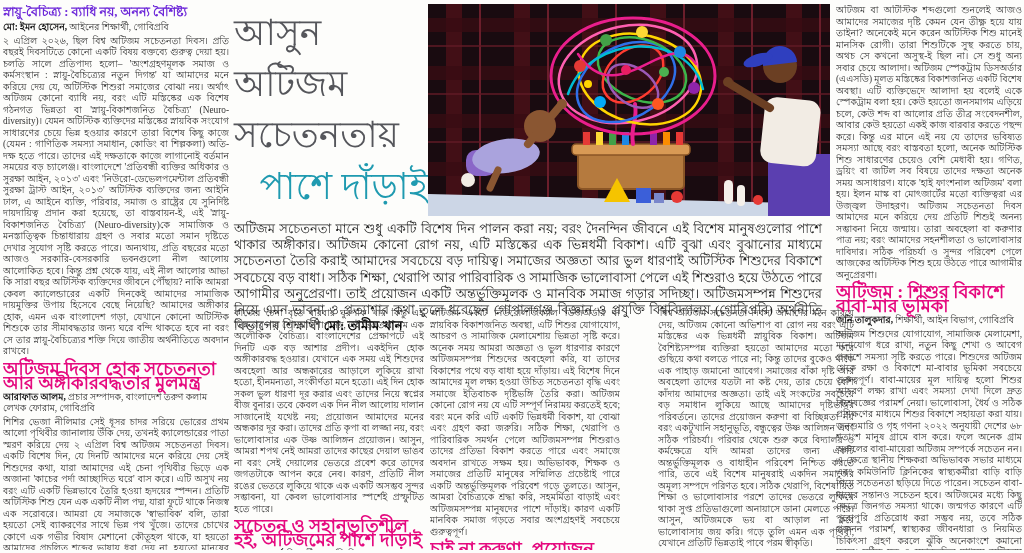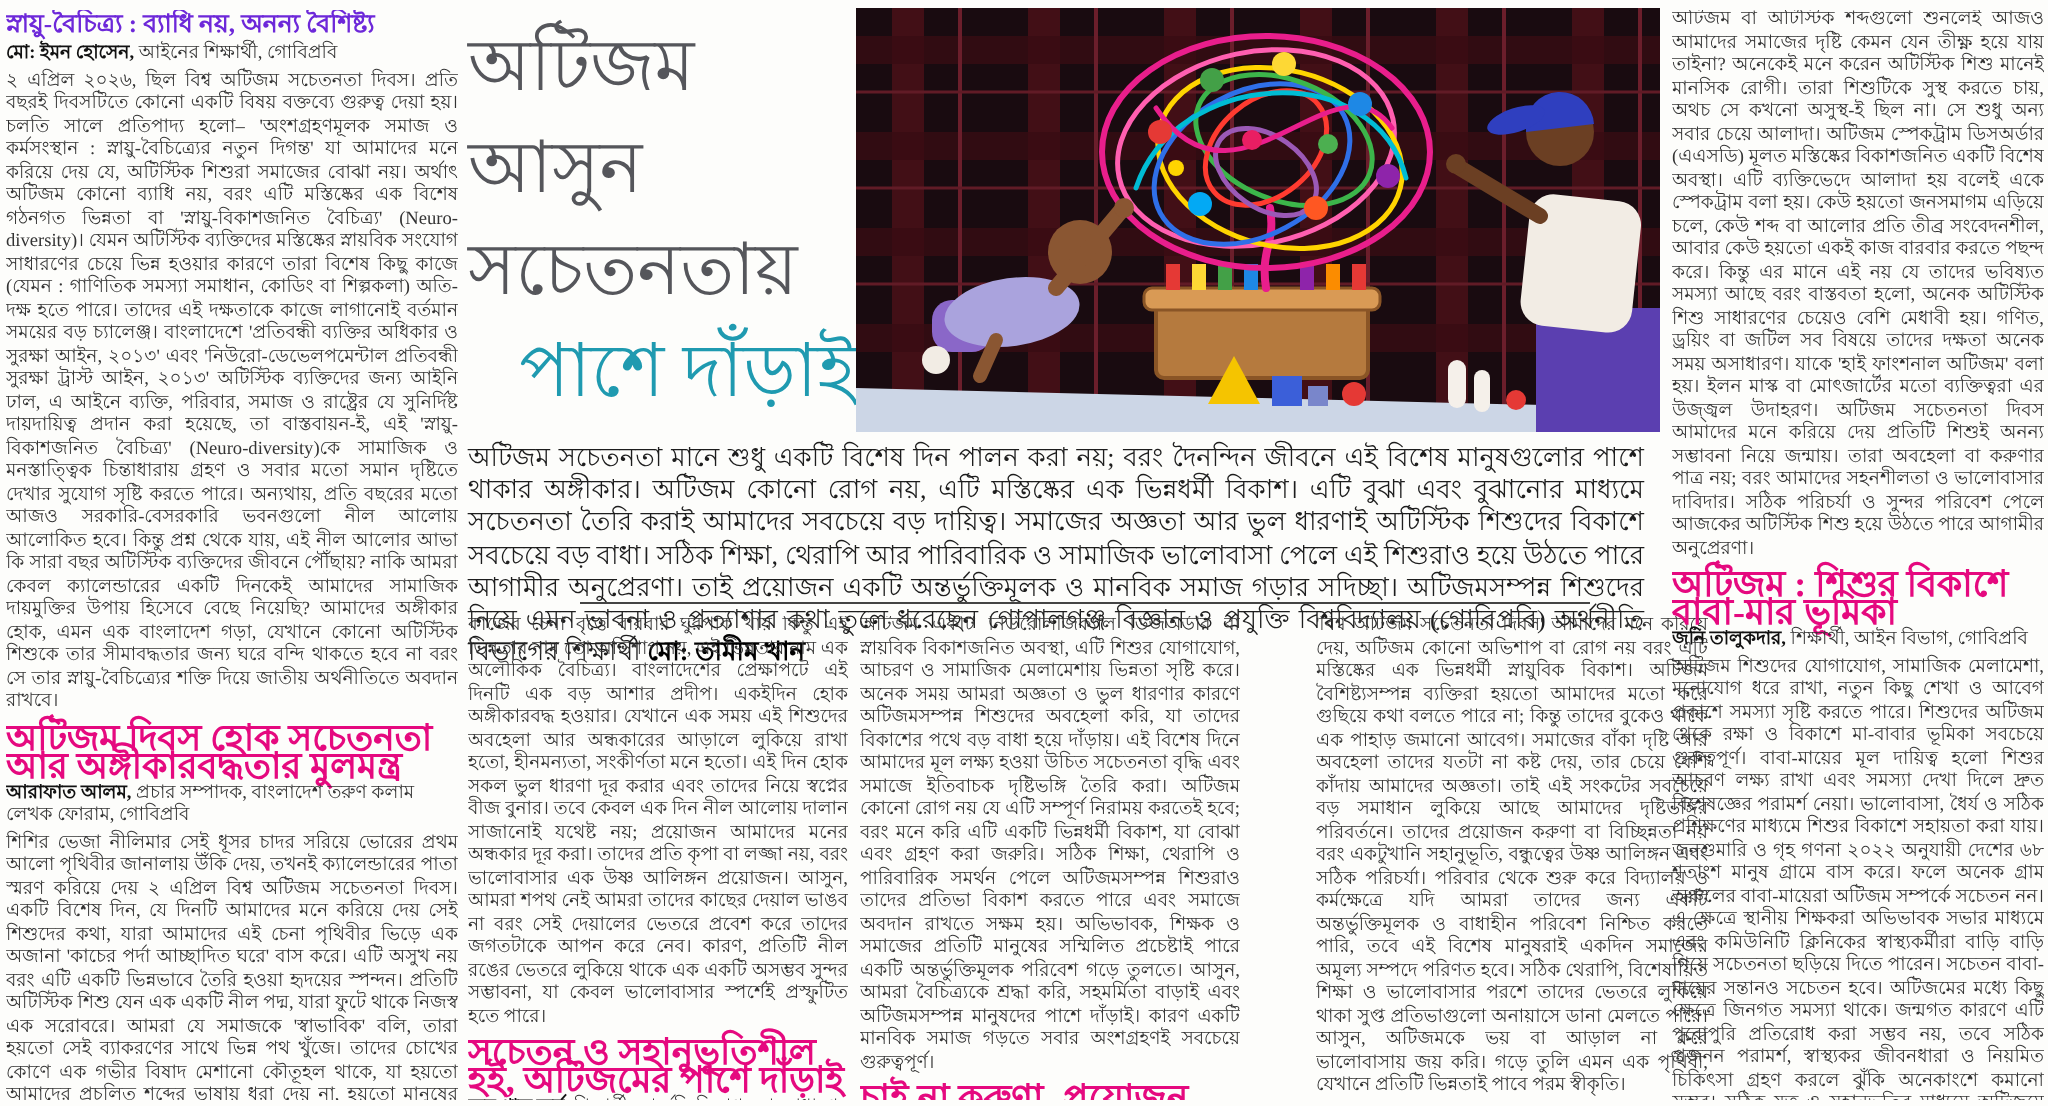--- a/index.html
+++ b/index.html
@@ -29,22 +29,22 @@
   <div class="col" style="left:3px;top:5px;width:226px;height:545px;">
     <h2 class="black-title">স্নায়ু-বৈচিত্র্য : ব্যাধি নয়, অনন্য বৈশিষ্ট্য</h2>
     <p class="byline"><b>মো: ইমন হোসেন,</b><span> আইনের শিক্ষার্থী, গোবিপ্রবি</span></p>
     <p class="body">২ এপ্রিল ২০২৬, ছিল বিশ্ব অটিজম সচেতনতা দিবস। প্রতি বছরই দিবসটিতে কোনো একটি বিষয় বক্তব্যে গুরুত্ব দেয়া হয়। চলতি সালে প্রতিপাদ্য হলো– 'অংশগ্রহণমূলক সমাজ ও কর্মসংস্থান : স্নায়ু-বৈচিত্র্যের নতুন দিগন্ত' যা আমাদের মনে করিয়ে দেয় যে, অটিস্টিক শিশুরা সমাজের বোঝা নয়। অর্থাৎ অটিজম কোনো ব্যাধি নয়, বরং এটি মস্তিষ্কের এক বিশেষ গঠনগত ভিন্নতা বা 'স্নায়ু-বিকাশজনিত বৈচিত্র্য' (Neuro-diversity)। যেমন অটিস্টিক ব্যক্তিদের মস্তিষ্কের স্নায়বিক সংযোগ সাধারণের চেয়ে ভিন্ন হওয়ার কারণে তারা বিশেষ কিছু কাজে (যেমন : গাণিতিক সমস্যা সমাধান, কোডিং বা শিল্পকলা) অতি-দক্ষ হতে পারে। তাদের এই দক্ষতাকে কাজে লাগানোই বর্তমান সময়ের বড় চ্যালেঞ্জ। বাংলাদেশে 'প্রতিবন্ধী ব্যক্তির অধিকার ও সুরক্ষা আইন, ২০১৩' এবং 'নিউরো-ডেভেলপমেন্টাল প্রতিবন্ধী সুরক্ষা ট্রাস্ট আইন, ২০১৩' অটিস্টিক ব্যক্তিদের জন্য আইনি ঢাল, এ আইনে ব্যক্তি, পরিবার, সমাজ ও রাষ্ট্রের যে সুনির্দিষ্ট দায়দায়িত্ব প্রদান করা হয়েছে, তা বাস্তবায়ন-ই, এই 'স্নায়ু-বিকাশজনিত বৈচিত্র্য' (Neuro-diversity)কে সামাজিক ও মনস্তাত্ত্বিক চিন্তাধারায় গ্রহণ ও সবার মতো সমান দৃষ্টিতে দেখার সুযোগ সৃষ্টি করতে পারে। অন্যথায়, প্রতি বছরের মতো আজও সরকারি-বেসরকারি ভবনগুলো নীল আলোয় আলোকিত হবে। কিন্তু প্রশ্ন থেকে যায়, এই নীল আলোর আভা কি সারা বছর অটিস্টিক ব্যক্তিদের জীবনে পৌঁছায়? নাকি আমরা কেবল ক্যালেন্ডারের একটি দিনকেই আমাদের সামাজিক দায়মুক্তির উপায় হিসেবে বেছে নিয়েছি? আমাদের অঙ্গীকার হোক, এমন এক বাংলাদেশ গড়া, যেখানে কোনো অটিস্টিক শিশুকে তার সীমাবদ্ধতার জন্য ঘরে বন্দি থাকতে হবে না বরং সে তার স্নায়ু-বৈচিত্র্যের শক্তি দিয়ে জাতীয় অর্থনীতিতে অবদান রাখবে।</p>
     <h2 class="pink-title">অটিজম দিবস হোক সচেতনতা আর অঙ্গীকারবদ্ধতার মুলমন্ত্র</h2>
     <p class="byline"><b>আরাফাত আলম,</b><span> প্রচার সম্পাদক, বাংলাদেশ তরুণ কলাম লেখক ফোরাম, গোবিপ্রবি</span></p>
     <p class="body">শিশির ভেজা নীলিমার সেই ধূসর চাদর সরিয়ে ভোরের প্রথম আলো পৃথিবীর জানালায় উঁকি দেয়, তখনই ক্যালেন্ডারের পাতা স্মরণ করিয়ে দেয় ২ এপ্রিল বিশ্ব অটিজম সচেতনতা দিবস। একটি বিশেষ দিন, যে দিনটি আমাদের মনে করিয়ে দেয় সেই শিশুদের কথা, যারা আমাদের এই চেনা পৃথিবীর ভিড়ে এক অজানা 'কাচের পর্দা আচ্ছাদিত ঘরে' বাস করে। এটি অসুখ নয় বরং এটি একটি ভিন্নভাবে তৈরি হওয়া হৃদয়ের স্পন্দন। প্রতিটি অটিস্টিক শিশু যেন এক একটি নীল পদ্ম, যারা ফুটে থাকে নিজস্ব এক সরোবরে। আমরা যে সমাজকে 'স্বাভাবিক' বলি, তারা হয়তো সেই ব্যাকরণের সাথে ভিন্ন পথ খুঁজে। তাদের চোখের কোণে এক গভীর বিষাদ মেশানো কৌতূহল থাকে, যা হয়তো আমাদের প্রচলিত শব্দের ভাষায় ধরা দেয় না, হয়তো মানুষের চোখে চোখ রেখে কথা বলা এড়াতেই পছন্দ করে, কিংবা একই</p>
   </div>
 
   <div class="headline">
+    <div class="hl">আসুন</div>
     <div class="hl">অটিজম</div>
-    <div class="hl">আসুন</div>
     <div class="hl">সচেতনতায়</div>
     <div class="hl accent">পাশে দাঁড়াই</div>
   </div>
 
   <svg class="illus" viewBox="0 0 402 212">
 
     <rect x="0" y="0" width="402" height="212" fill="#190b10"></rect>
     <g opacity="0.85">
       <rect x="18" y="0" width="16" height="212" fill="#4a1018"></rect>
         <rect x="86" y="0" width="16" height="212" fill="#4a1018"></rect>

